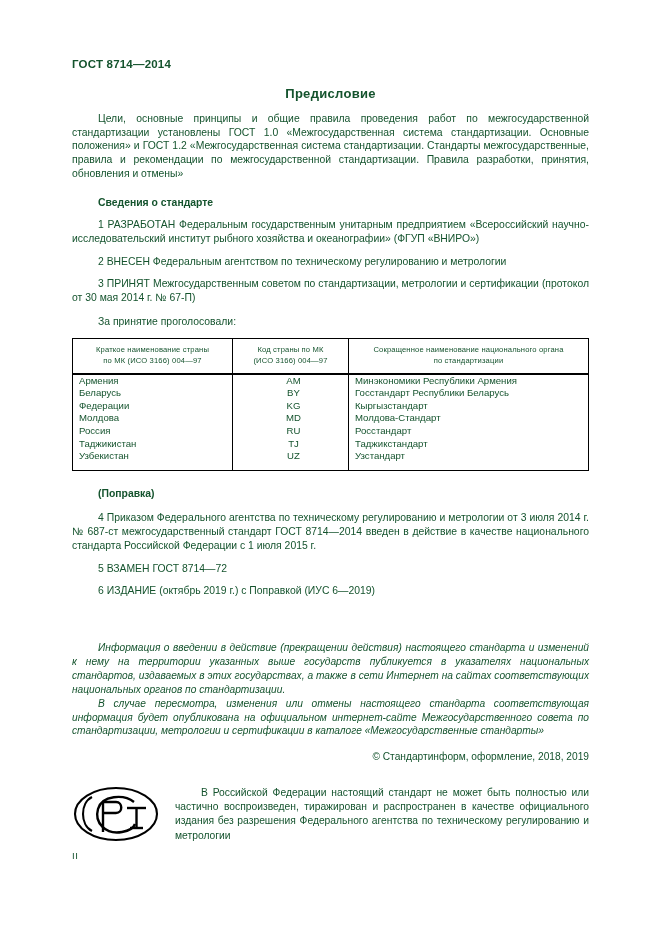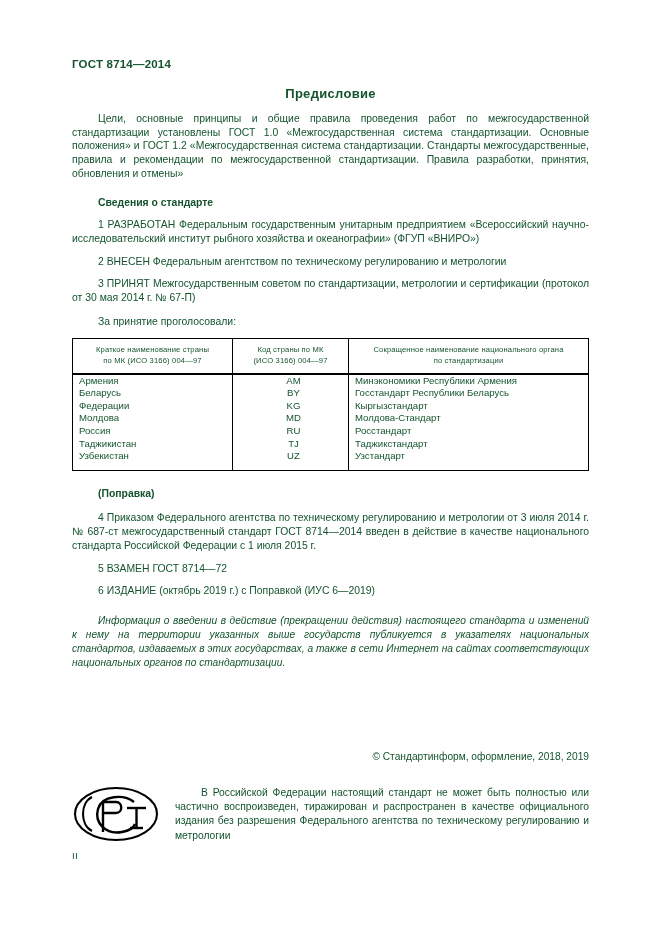--- a/index.html
+++ b/index.html
@@ -111,21 +111,21 @@
   
   .popravka {
     margin: 16px 0 11px 0;
     font-size: 10.4px;
     font-weight: bold;
     text-indent: 26px;
     line-height: 13.7px;
   }
 
   .italic-block {
-    margin-top: 16px;
+    margin-top: 43px;
   }
   p.italic-par {
     margin: 0 0 0 0;
     font-size: 10.2px;
     font-style: italic;
     line-height: 13.9px;
     text-align: justify;
     text-indent: 26px;
   }
   p.italic-par + p.italic-par { margin-top: 0px; }
@@ -252,20 +252,21 @@
     </table>
 
     <div class="popravka">(Поправка)</div>
 
     <p class="body-par">4 Приказом Федерального агентства по техническому регулированию и метрологии от 3 июля 2014 г. № 687-ст межгосударственный стандарт ГОСТ 8714—2014 введен в действие в качестве национального стандарта Российской Федерации с 1 июля 2015 г.</p>
     <p class="body-par">5 ВЗАМЕН ГОСТ 8714—72</p>
     <p class="body-par">6 ИЗДАНИЕ (октябрь 2019 г.) с Поправкой (ИУС 6—2019)</p>
 
     <div class="italic-block">
       <p class="italic-par">Информация о введении в действие (прекращении действия) настоящего стандарта и изменений к нему на территории указанных выше государств публикуется в указателях национальных стандартов, издаваемых в этих государствах, а также в сети Интернет на сайтах соответствующих национальных органов по стандартизации.</p>
+      <p class="italic-par">В случае пересмотра, изменения или отмены настоящего стандарта соответствующая информация будет опубликована на официальном интернет-сайте Межгосударственного совета по стандартизации, метрологии и сертификации в каталоге «Межгосударственные стандарты»</p>
     </div>
 
   </div>
 
   <div class="copyright">© Стандартинформ, оформление, 2018, 2019</div>
 
   <div class="footer">
     <div class="logo-wrap">
       <svg viewBox="0 0 88 62" width="88" height="62" xmlns="http://www.w3.org/2000/svg">
         <ellipse cx="44" cy="31" rx="41" ry="26" fill="none" stroke="#000" stroke-width="2.1"></ellipse>

